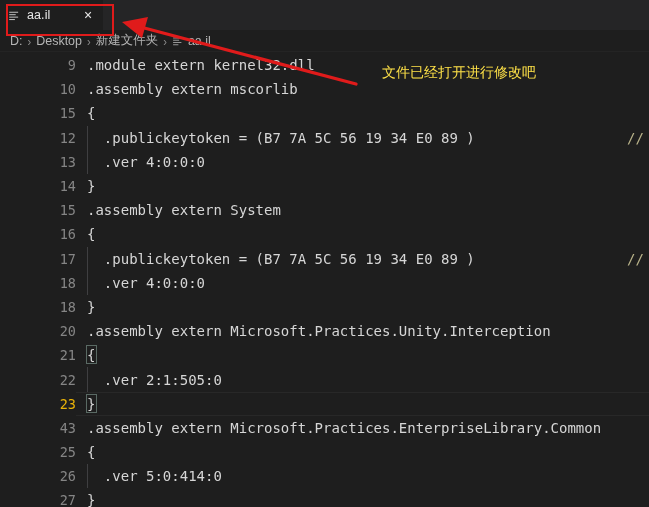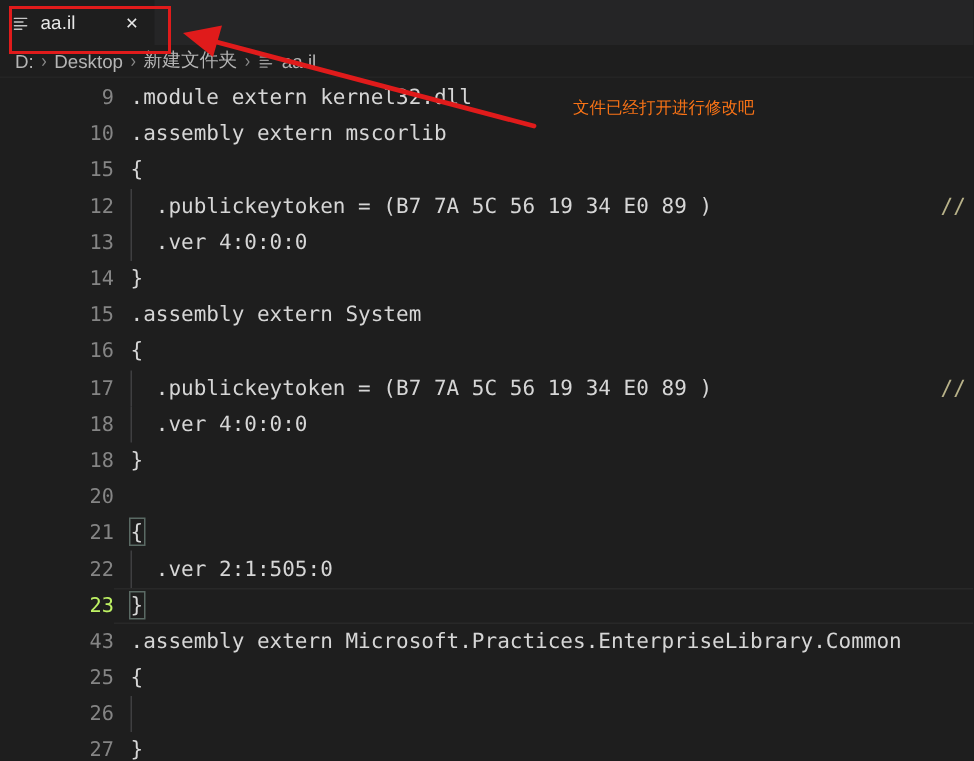--- a/index.html
+++ b/index.html
@@ -124,21 +124,21 @@
     width: 76px;
     flex: none;
     text-align: right;
     color: #858585;
     font-family: "DejaVu Sans Mono", "Liberation Mono", monospace;
     font-size: 13.5px;
     padding-right: 0;
     box-sizing: border-box;
     user-select: none;
   }
-  .code-row.active .lineno { color: #bef264; }
+  .code-row.active .lineno { color: #eab308; }
   .codetext {
     padding-left: 11px;
     color: #d6d6d6;
     position: relative;
     flex: 1;
     overflow: visible;
   }
   .codetext .cmt { color: #b9b38a; }
 
   
@@ -188,22 +188,22 @@
 
   
   .anno-box {
     position: absolute;
     border: 2px solid #e01b1b;
     box-sizing: border-box;
     pointer-events: none;
   }
   .anno-text {
     position: absolute;
-    color: #f97316;
-    font-size: 11px;
+    color: #fde047;
+    font-size: 14px;
     font-family: "Liberation Sans", sans-serif;
     white-space: nowrap;
     font-weight: 500;
     pointer-events: none;
   }
   .anno-svg {
     position: absolute;
     left: 0; top: 0;
     width: 649px;
     height: 507px;
@@ -264,27 +264,27 @@
       <div class="code-row"><div class="lineno">10</div><div class="codetext"><span>.assembly extern mscorlib</span></div></div>
       <div class="code-row"><div class="lineno">15</div><div class="codetext"><span>{</span></div></div>
       <div class="code-row"><div class="guide"></div><div class="lineno">12</div><div class="codetext"><span>  .publickeytoken = (B7 7A 5C 56 19 34 E0 89 )</span><span class="cmt" style="position: absolute; left: 551px; top: 0px;">//</span></div></div>
       <div class="code-row"><div class="guide"></div><div class="lineno">13</div><div class="codetext"><span>  .ver 4:0:0:0</span></div></div>
       <div class="code-row"><div class="lineno">14</div><div class="codetext"><span>}</span></div></div>
       <div class="code-row"><div class="lineno">15</div><div class="codetext"><span>.assembly extern System</span></div></div>
       <div class="code-row"><div class="lineno">16</div><div class="codetext"><span>{</span></div></div>
       <div class="code-row"><div class="guide"></div><div class="lineno">17</div><div class="codetext"><span>  .publickeytoken = (B7 7A 5C 56 19 34 E0 89 )</span><span class="cmt" style="position: absolute; left: 551px; top: 0px;">//</span></div></div>
       <div class="code-row"><div class="guide"></div><div class="lineno">18</div><div class="codetext"><span>  .ver 4:0:0:0</span></div></div>
       <div class="code-row"><div class="lineno">18</div><div class="codetext"><span>}</span></div></div>
-      <div class="code-row"><div class="lineno">20</div></div>
+      <div class="code-row"><div class="lineno">20</div><div class="codetext"><span>.assembly extern Microsoft.Practices.Unity.Interception</span></div></div>
       <div class="code-row"><div class="bracketbox"></div><div class="lineno">21</div><div class="codetext"><span>{</span></div></div>
       <div class="code-row"><div class="guide"></div><div class="lineno">22</div><div class="codetext"><span>  .ver 2:1:505:0</span></div></div>
       <div class="code-row active"><div class="activeline"></div><div class="bracketbox"></div><div class="lineno">23</div><div class="codetext"><span>}</span></div></div>
       <div class="code-row"><div class="lineno">43</div><div class="codetext"><span>.assembly extern Microsoft.Practices.EnterpriseLibrary.Common</span></div></div>
       <div class="code-row"><div class="lineno">25</div><div class="codetext"><span>{</span></div></div>
-      <div class="code-row"><div class="guide"></div><div class="lineno">26</div></div>
+      <div class="code-row"><div class="guide"></div><div class="lineno">26</div><div class="codetext"><span>  .ver 5:0:414:0</span></div></div>
       <div class="code-row"><div class="lineno">27</div><div class="codetext"><span>}</span></div></div>
     </div>
 
   <div class="anno-box" style="left:6px; top:4px; width:108px; height:32px;"></div>
 
   <svg class="anno-svg">
     <g>
       <line x1="356" y1="84" x2="133" y2="25" stroke="#e01b1b" stroke-width="3.2" stroke-linecap="round"></line>
       <polygon points="122,22 148,17 142,38" fill="#e01b1b"></polygon>
     </g>

